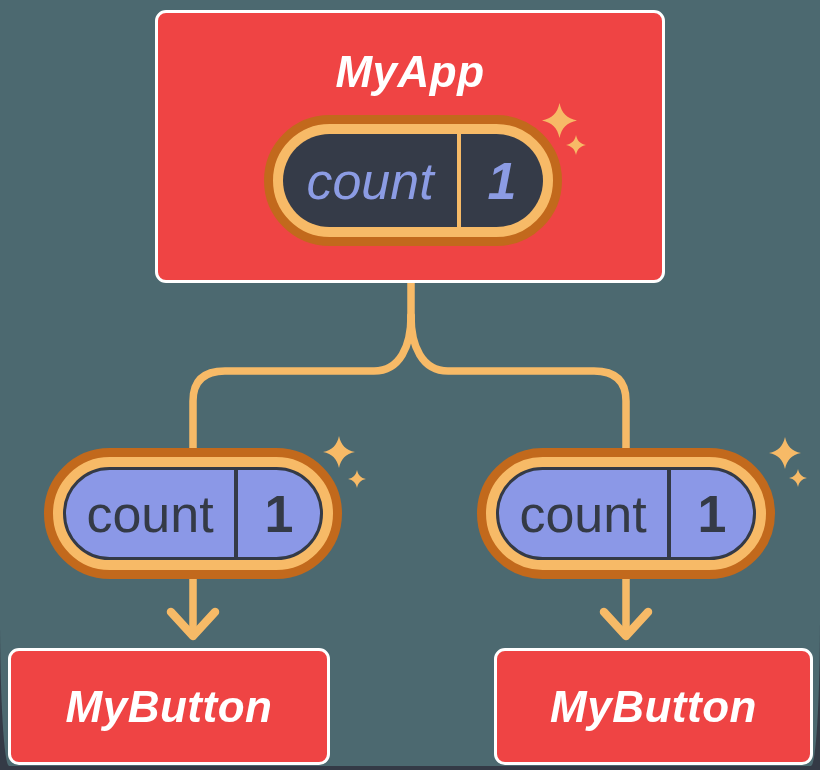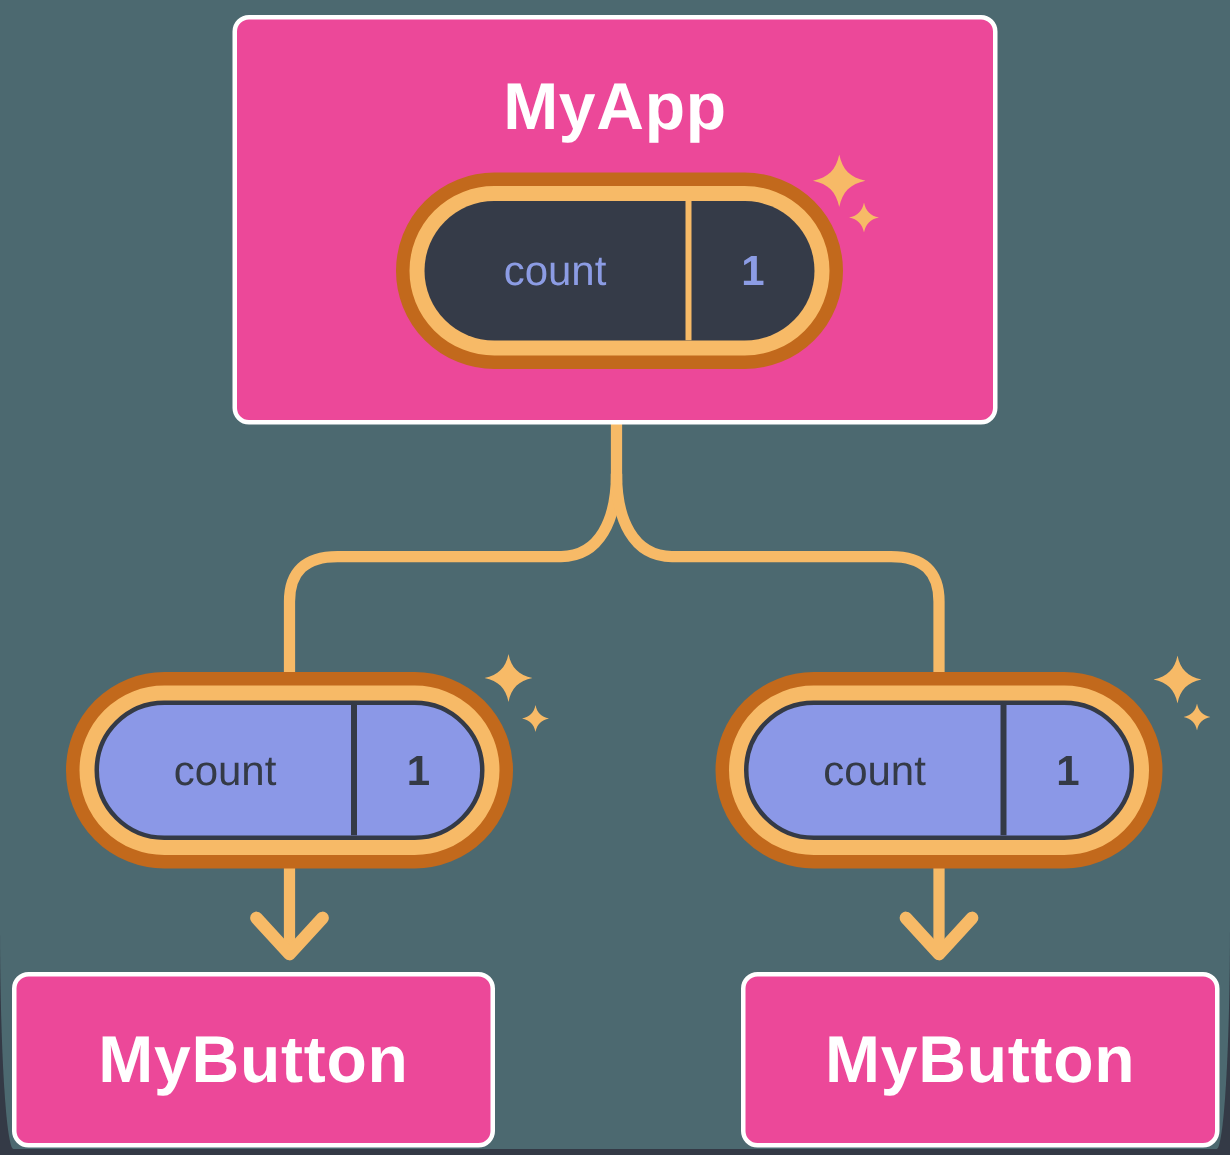--- a/index.html
+++ b/index.html
@@ -16,24 +16,25 @@
     background: #4C6970;
     border-bottom-left-radius: 9px 150px;
     border-bottom-right-radius: 9px 150px;
     z-index: 0;
   }
 
   .connectors { position: absolute; left: 0; top: 0; z-index: 1; }
 
   .comp-box {
     position: absolute;
-    background: #ec4899;
+    background: #ef4444;
     border: 3px solid #FFFFFF;
     border-radius: 11px;
     z-index: 2;
+    font-style: italic;
   }
   .box-myapp   { left: 155px; top: 10px;  width: 510px; height: 273px; }
   .box-btn-left  { left: 8px;   top: 648px; width: 322px; height: 117px;
                    display: flex; align-items: center; justify-content: center; }
   .box-btn-right { left: 494px; top: 648px; width: 319px; height: 117px;
                    display: flex; align-items: center; justify-content: center; }
 
   .comp-title {
     color: #FFFFFF;
     font-size: 44px;
@@ -52,21 +53,21 @@
     background: #F7BA67;           
     padding: 10px;
     z-index: 3;
   }
   .pill-inner {
     width: 100%; height: 100%;
     border-radius: 999px;
     display: flex;
     align-items: stretch;
     overflow: hidden;
-    font-size: 28px;
+    font-size: 52px;
   }
   .pill-dark .pill-inner { background: #353B48; color: #8C9CE4; }
   .pill-purple .pill-inner { background: #8B98E7; color: #343A46; border: 3px solid #343A46; }
   .pill-section-name {
     flex: 1; display: flex; align-items: center; justify-content: center;
     font-weight: 400;
   }
   .pill-divider { width: 4px; }
   .pill-dark .pill-divider { background: #F7BA67; }
   .pill-purple .pill-divider { background: #343A46; }

